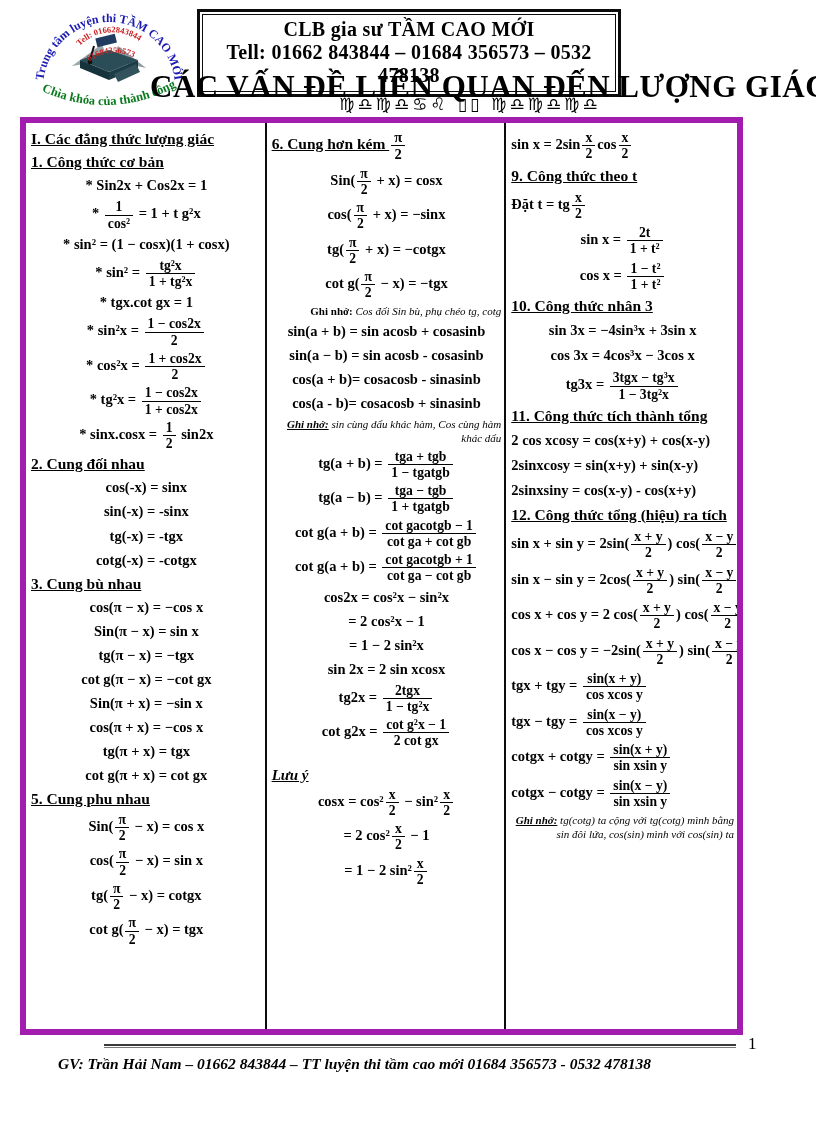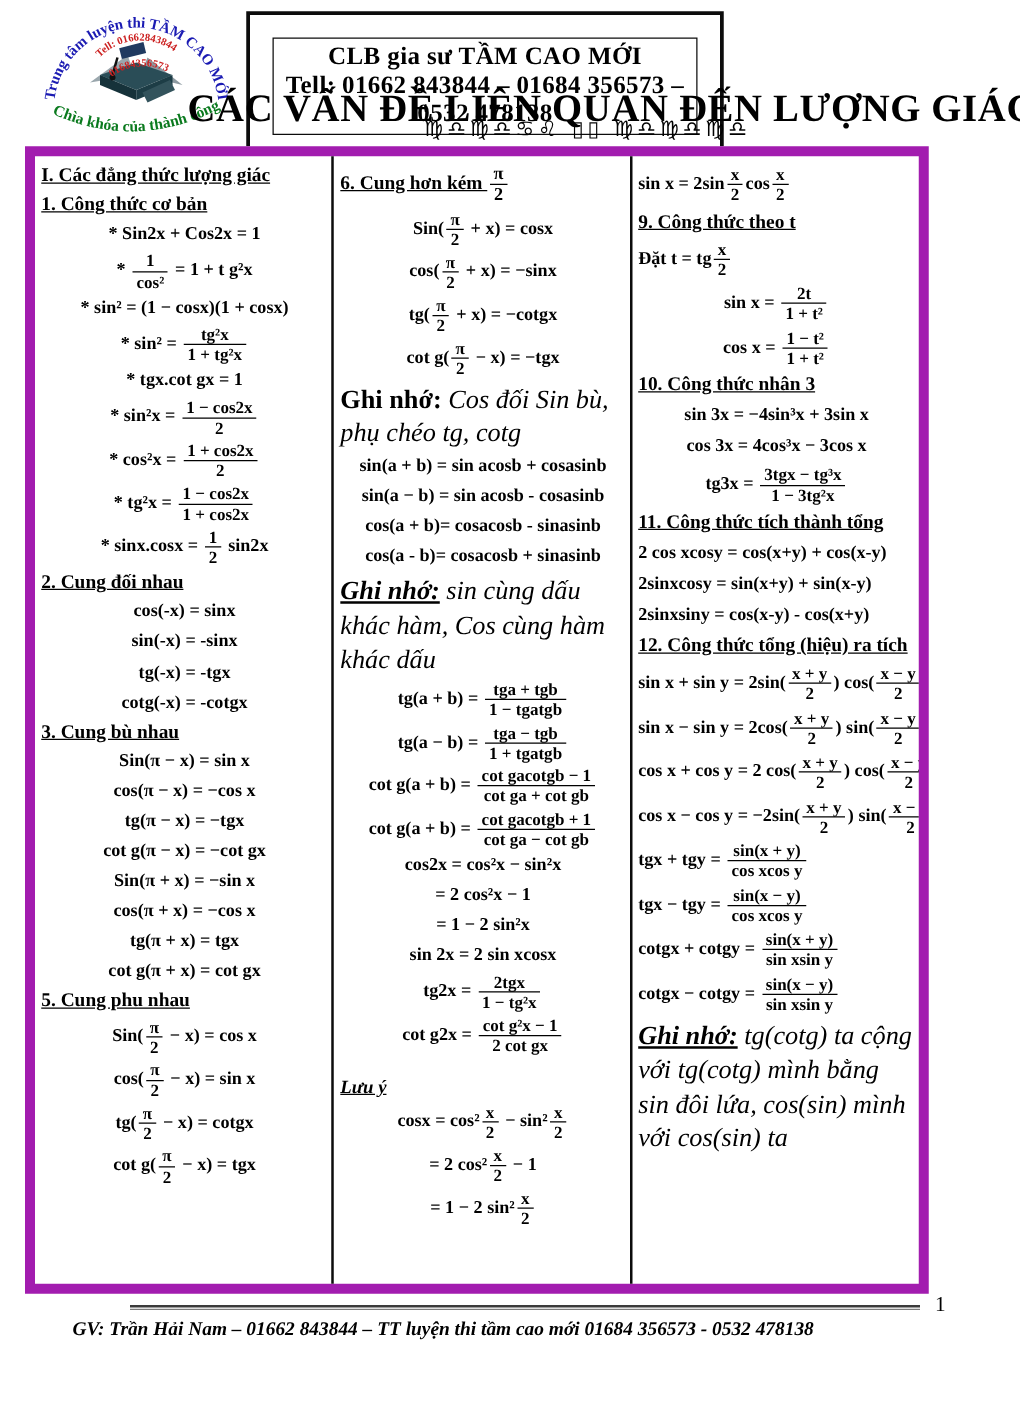--- a/index.html
+++ b/index.html
@@ -5,61 +5,61 @@
   * { margin:0; padding:0; box-sizing:border-box; }
   html,body { background:#fff; }
   .page {
     position:relative; width:816px; height:1123px; background:#ffffff;
     font-family:"Liberation Serif", serif; color:#000; overflow:hidden;
   }
 
   
   .logo-wrap { position:absolute; left:28px; top:2px; width:162px; height:114px; }
   .hdr-box {
-    position:absolute; left:197px; top:9px; width:382px;
-    border:3px solid #0c0c0c; padding:18px; background:#fff;
+    position:absolute; left:197px; top:9px; width:424px;
+    border:3px solid #0c0c0c; padding:2px; background:#fff;
   }
   .hdr-box-inner { border:1px solid #0c0c0c; text-align:center; padding:3px 4px 4px 4px; }
   .hdr-line1 { font-size:20px; font-weight:bold; letter-spacing:0.3px; }
   .hdr-line2 { font-size:20px; font-weight:bold; letter-spacing:0.3px; }
   .doc-title {
     position:absolute; left:150px; top:69px; width:640px; text-align:center;
     font-size:31px; font-weight:bold; letter-spacing:0.5px; white-space:nowrap;
   }
   .ornament {
     position:absolute; left:150px; top:94px; width:640px; text-align:center;
     font-size:17px; font-weight:bold; letter-spacing:3px;
     font-family:"DejaVu Sans", sans-serif;
   }
 
   
   .sheet {
     position:absolute; left:20px; top:117px; width:723px; height:918px;
-    border:8px solid #a21caf; display:flex; background:#fff;
+    border:6px solid #a21caf; display:flex; background:#fff;
   }
   .col { overflow:hidden; padding:3px 3px 3px 5px; }
   .col-1 { width:242px; }
   .col-2 { width:243px; border-left:2px solid #0c0c0c; }
   .col-3 { width:236px; border-left:2px solid #0c0c0c; }
 
   .blk { margin:3px 0; font-size:14.5px; }
   .col-3 .blk { margin:4px 0; }
   .heading {
     font-weight:bold; text-decoration:underline; font-size:15.5px;
     text-align:left; white-space:normal; line-height:1.3;
   }
   .subhead {
     font-weight:bold; font-style:italic; text-decoration:underline;
     font-size:15px; text-align:left;margin-top:18px;
   }
   .formula {
     font-weight:bold; text-align:center; white-space:nowrap; line-height:1.45;
   }
   .a-left { text-align:left; }
-  .note, .note2 { font-size:21px; line-height:1.3; text-align:left; white-space:normal; }
+  .note, .note2 { font-size:11px; line-height:1.3; text-align:right; white-space:normal; }
   .note .np { font-weight:bold; }
   .note .nb { font-style:italic; }
   .note2 .np { font-weight:bold; font-style:italic; text-decoration:underline; }
   .note2 .nb { font-style:italic; }
 
   .frac { display:inline-block; vertical-align:middle; text-align:center; margin:0 2px; }
   .frac .num { display:block; border-bottom:1.4px solid #000; padding:0 3px; line-height:1.12; font-size:0.94em; }
   .frac .den { display:block; padding:0 3px; line-height:1.12; font-size:0.94em; }
 
   
@@ -135,22 +135,22 @@
         <div class="blk formula">* sin²x = <span class="frac"><span class="num">1 − cos2x</span><span class="den">2</span></span></div>
         <div class="blk formula">* cos²x = <span class="frac"><span class="num">1 + cos2x</span><span class="den">2</span></span></div>
         <div class="blk formula">* tg²x = <span class="frac"><span class="num">1 − cos2x</span><span class="den">1 + cos2x</span></span></div>
         <div class="blk formula">* sinx.cosx = <span class="frac"><span class="num">1</span><span class="den">2</span></span> sin2x</div>
         <div class="blk heading">2. Cung đối nhau</div>
         <div class="blk formula">cos(-x) = sinx</div>
         <div class="blk formula">sin(-x) = -sinx</div>
         <div class="blk formula">tg(-x) = -tgx</div>
         <div class="blk formula">cotg(-x) = -cotgx</div>
         <div class="blk heading">3. Cung bù nhau</div>
+        <div class="blk formula">cos(π − x) = −cos x</div>
         <div class="blk formula">Sin(π − x) = sin x</div>
-        <div class="blk formula">cos(π − x) = −cos x</div>
         <div class="blk formula">tg(π − x) = −tgx</div>
         <div class="blk formula">cot g(π − x) = −cot gx</div>
         <div class="blk formula">Sin(π + x) = −sin x</div>
         <div class="blk formula">cos(π + x) = −cos x</div>
         <div class="blk formula">tg(π + x) = tgx</div>
         <div class="blk formula">cot g(π + x) = cot gx</div>
         <div class="blk heading">5. Cung phu nhau</div>
         <div class="blk formula">Sin(<span class="frac"><span class="num">π</span><span class="den">2</span></span> − x) = cos x</div>
         <div class="blk formula">cos(<span class="frac"><span class="num">π</span><span class="den">2</span></span> − x) = sin x</div>
         <div class="blk formula">tg(<span class="frac"><span class="num">π</span><span class="den">2</span></span> − x) = cotgx</div>

